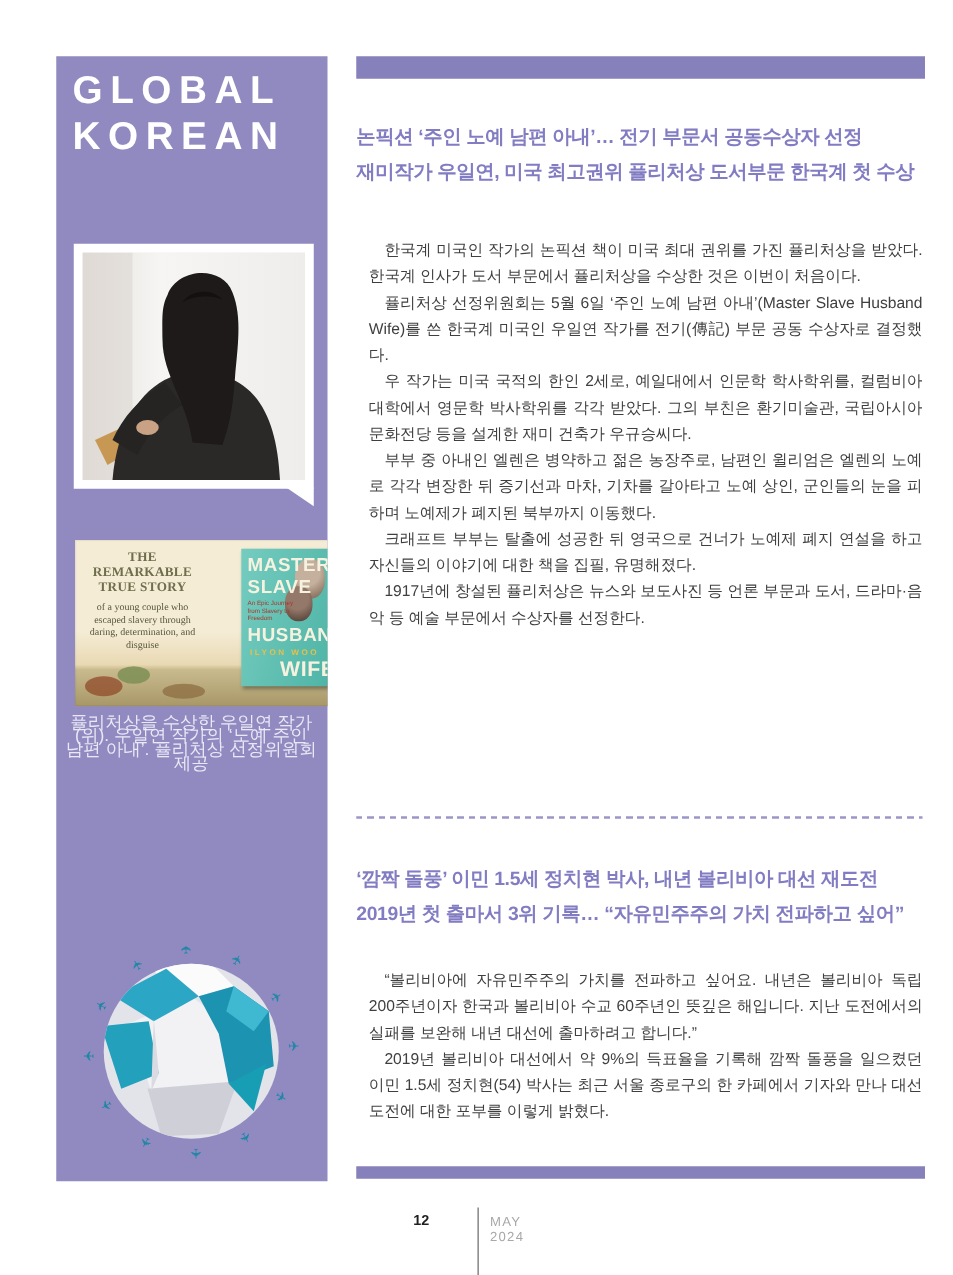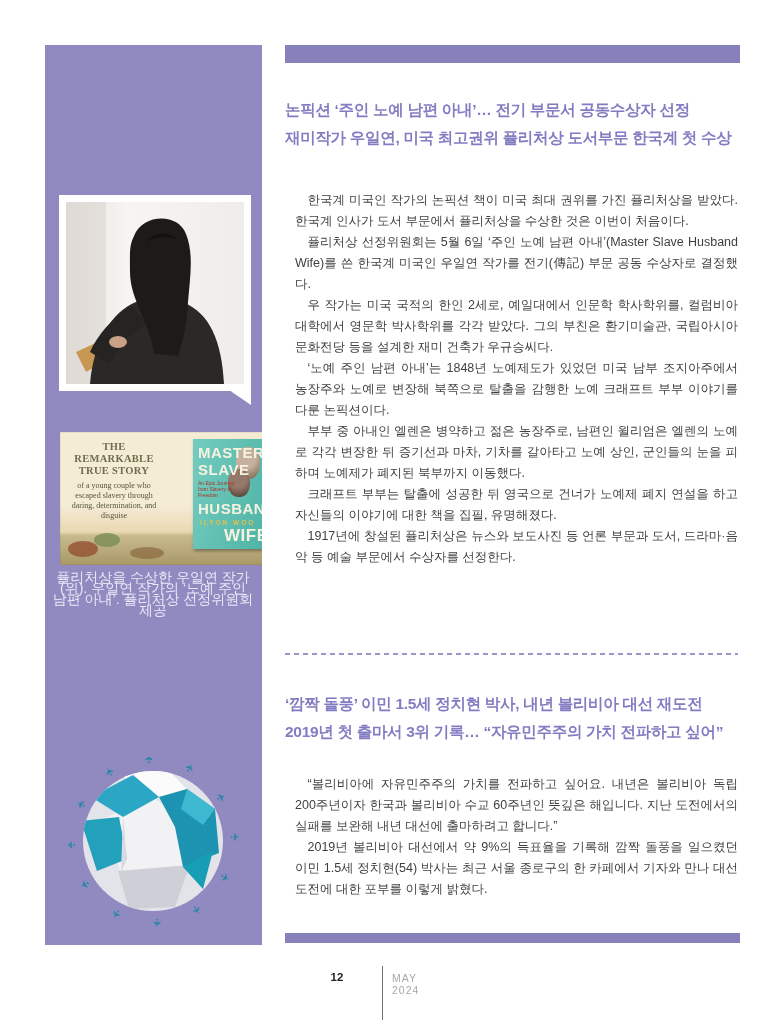--- a/index.html
+++ b/index.html
@@ -69,20 +69,24 @@
           font-size:11.5px;font-weight:bold;color:#1f1f1f;}
   .footer-rule{position:absolute;left:382px;top:966px;width:1px;height:54px;background:#6f6f6f;}
   .issue{position:absolute;left:392px;top:972px;font-size:10.5px;color:#a8a8a8;letter-spacing:1px;}
 </style>
 </head>
 <body>
 
 <div class="page">
 
   <aside class="sidebar">
+    <h1 class="masthead">
+      <span>GLOBAL</span>
+      <span>KOREAN</span>
+    </h1>
 
     <figure class="photo-frame">
       <svg viewBox="0 0 178 182" aria-hidden="true">
         <defs>
           <linearGradient id="pbg" x1="0" y1="0" x2="1" y2="0">
             <stop offset="0" stop-color="#e6e2dd"></stop>
               <stop offset="0.35" stop-color="#f6f5f3"></stop>
             <stop offset="1" stop-color="#efedeb"></stop>
           </linearGradient>
         </defs>
@@ -166,21 +170,20 @@
 
     <h2 class="headline a1">
       <span>논픽션 ‘주인 노예 남편 아내’… 전기 부문서 공동수상자 선정</span>
       <span>재미작가 우일연, 미국 최고권위 퓰리처상 도서부문 한국계 첫 수상</span>
     </h2>
 
     <section class="body b1">
         <p>한국계 미국인 작가의 논픽션 책이 미국 최대 권위를 가진 퓰리처상을 받았다. 한국계 인사가 도서 부문에서 퓰리처상을 수상한 것은 이번이 처음이다.</p>
         <p>퓰리처상 선정위원회는 5월 6일 ‘주인 노예 남편 아내’(Master Slave Husband Wife)를 쓴 한국계 미국인 우일연 작가를 전기(傳記) 부문 공동 수상자로 결정했다.</p>
         <p>우 작가는 미국 국적의 한인 2세로, 예일대에서 인문학 학사학위를, 컬럼비아 대학에서 영문학 박사학위를 각각 받았다. 그의 부친은 환기미술관, 국립아시아문화전당 등을 설계한 재미 건축가 우규승씨다.</p>
-        <p>‘노예 주인 남편 아내’는 1848년 노예제도가 있었던 미국 남부 조지아주에서 농장주와 노예로 변장해 북쪽으로 탈출을 감행한 노예 크래프트 부부 이야기를 다룬 논픽션이다.</p>
         <p>부부 중 아내인 엘렌은 병약하고 젊은 농장주로, 남편인 윌리엄은 엘렌의 노예로 각각 변장한 뒤 증기선과 마차, 기차를 갈아타고 노예 상인, 군인들의 눈을 피하며 노예제가 폐지된 북부까지 이동했다.</p>
         <p>크래프트 부부는 탈출에 성공한 뒤 영국으로 건너가 노예제 폐지 연설을 하고 자신들의 이야기에 대한 책을 집필, 유명해졌다.</p>
         <p>1917년에 창설된 퓰리처상은 뉴스와 보도사진 등 언론 부문과 도서, 드라마·음악 등 예술 부문에서 수상자를 선정한다.</p>
       </section>
 
     <div class="divider"></div>
 
     <h2 class="headline a2">
       <span>‘깜짝 돌풍’ 이민 1.5세 정치현 박사, 내년 볼리비아 대선 재도전</span>
       <span>2019년 첫 출마서 3위 기록… “자유민주주의 가치 전파하고 싶어”</span>

